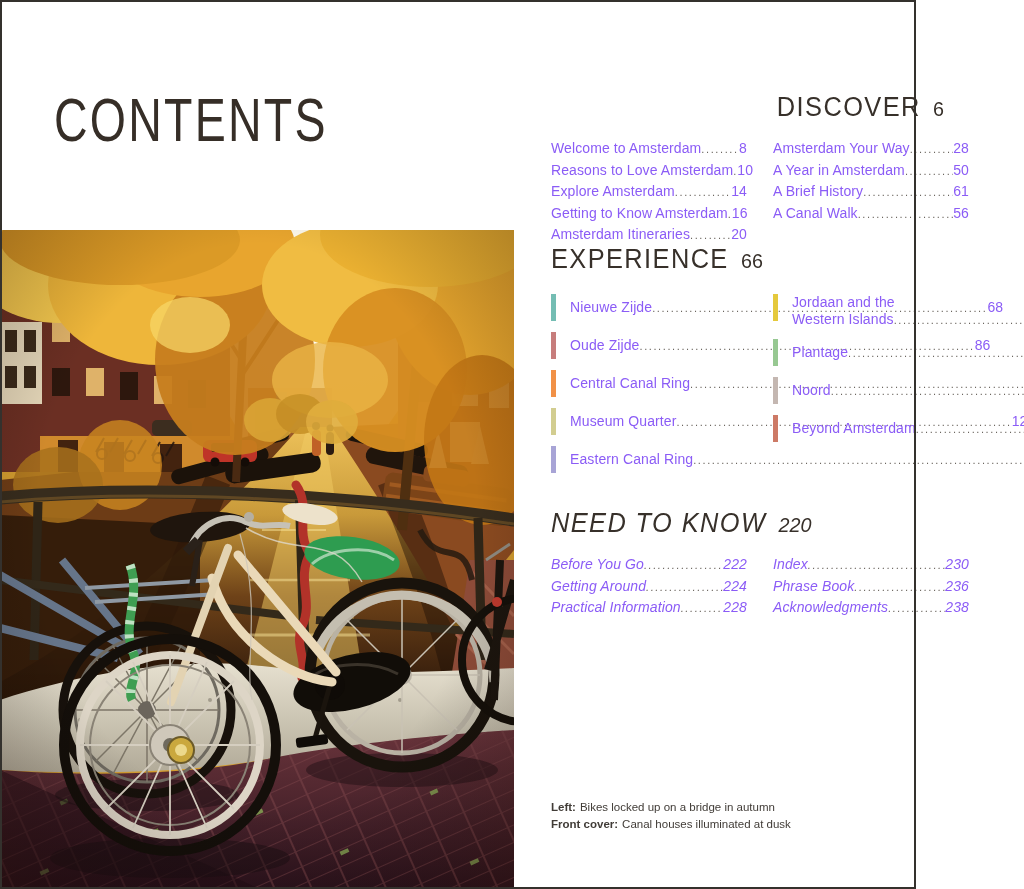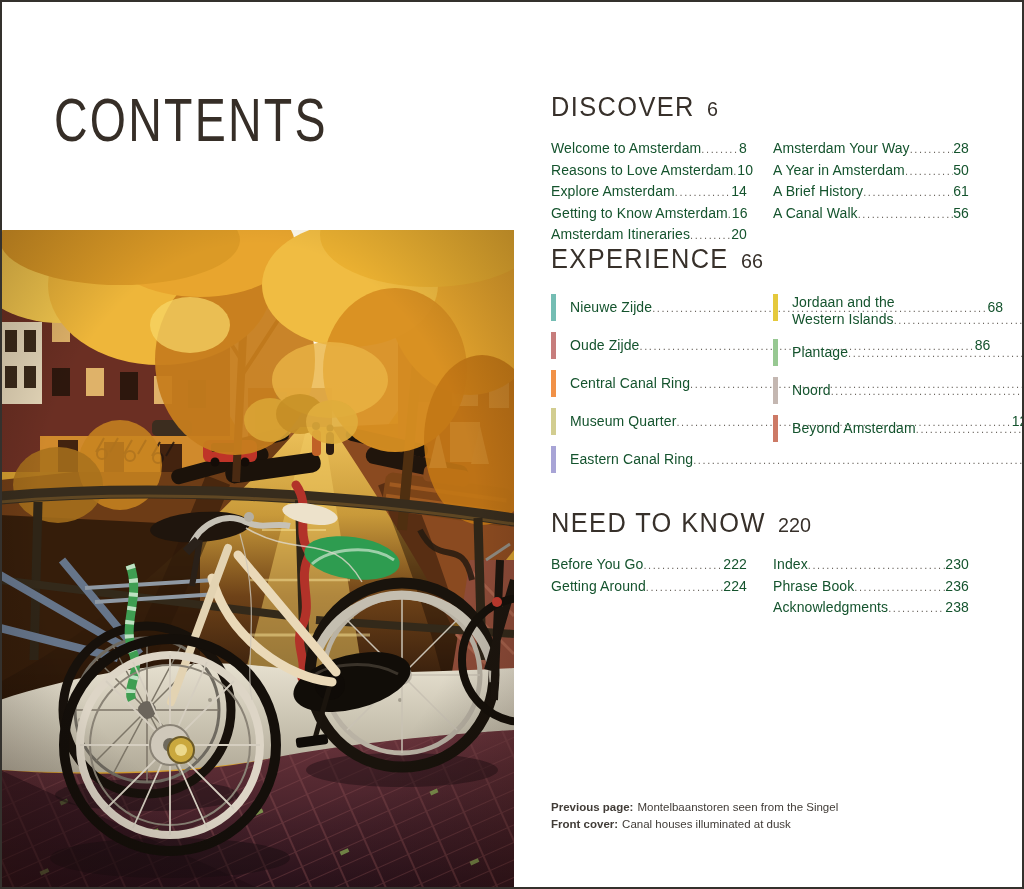--- a/index.html
+++ b/index.html
@@ -1,40 +1,40 @@
 <!DOCTYPE html>
 <html><head>
 <meta charset="utf-8">
 <style>
   html,body{margin:0;padding:0;background:#ffffff;width:1024px;height:889px;overflow:hidden;
     font-family:"Liberation Sans",sans-serif;}
-  .page{position:relative;width:1024px;height:889px;background:#fff;}
+  .page{position:relative;width:916px;height:889px;background:#fff;}
   .frame{position:absolute;inset:0;border:2px solid #34312d;box-sizing:border-box;pointer-events:none;z-index:60;}
 
   .page-title{position:absolute;left:54px;top:84px;font-size:62px;color:#362e27;
     letter-spacing:3px;transform:scaleX(.75);transform-origin:left top;white-space:nowrap;font-weight:400;}
 
   .photo{position:absolute;left:0;top:230px;width:514px;height:659px;overflow:hidden;}
   .photo svg{display:block;width:100%;height:100%;}
 
   .toc-section{position:absolute;left:551px;width:418px;}
-  #sec-discover{top:92px;}
+  #sec-discover{top:92px;text-align:right;}
   #sec-experience{top:244px;}
-  #sec-need{top:508px;}
+  #sec-need{top:508px;font-style:italic;}
 
   .sec-head{margin:0 0 14px 0;font-weight:400;color:#37302a;white-space:nowrap;
     transform:scaleX(.94);transform-origin:left;line-height:30px;}
   .sec-title{font-size:27px;letter-spacing:1.5px;}
   .sec-num{font-size:21px;margin-left:13px;}
   #sec-experience .sec-head{margin-bottom:18px;}
 
   .toc-cols{display:flex;gap:26px;}
   .toc-col{width:196px;}
 
-  .toc-row{color:#14532d;}
+  .toc-row{color:#8b5cf6;}
   .toc-line{display:flex;align-items:baseline;font-size:14px;line-height:20.6px;letter-spacing:.1px;}
   .lbl{white-space:nowrap;flex-shrink:0;}
   .leader{flex:1 1 0;min-width:4px;overflow:hidden;white-space:nowrap;color:#6b655e;}
   .leader::after{content:"........................................................................";
     font-size:11px;letter-spacing:1.6px;}
   .pg{white-space:nowrap;}
 
   
   .toc-row.exp{display:flex;align-items:flex-start;min-height:27px;margin-bottom:11px;}
   .toc-row.exp .bar{flex:0 0 5px;width:5px;height:27px;margin-right:14px;}
@@ -551,20 +551,29 @@
           </div>
           <div class="toc-row">
             <div class="toc-body">
               <div class="toc-line">
                 <span class="lbl">Getting Around</span>
                 <span class="leader"></span>
                 <span class="pg">224</span>
               </div>
             </div>
           </div>
+          <div class="toc-row">
+            <div class="toc-body">
+              <div class="toc-line">
+                <span class="lbl">Practical Information</span>
+                <span class="leader"></span>
+                <span class="pg">228</span>
+              </div>
+            </div>
+          </div>
         </div>
         <div class="toc-col">
           <div class="toc-row">
             <div class="toc-body">
               <div class="toc-line">
                 <span class="lbl">Index</span>
                 <span class="leader"></span>
                 <span class="pg">230</span>
               </div>
             </div>
@@ -585,16 +594,16 @@
                 <span class="leader"></span>
                 <span class="pg">238</span>
               </div>
             </div>
           </div>
         </div>
       </div>
   </section>
 
   <div class="caption">
-      <div class="cap-row"><span class="cap-label">Previous page:</span><span class="cap-text">Montelbaanstoren seen from the Singel</span></div>
+      <div class="cap-row"><span class="cap-label">Left:</span><span class="cap-text">Bikes locked up on a bridge in autumn</span></div>
       <div class="cap-row"><span class="cap-label">Front cover:</span><span class="cap-text">Canal houses illuminated at dusk</span></div>
     </div>
 </div>
 
 </body></html>

